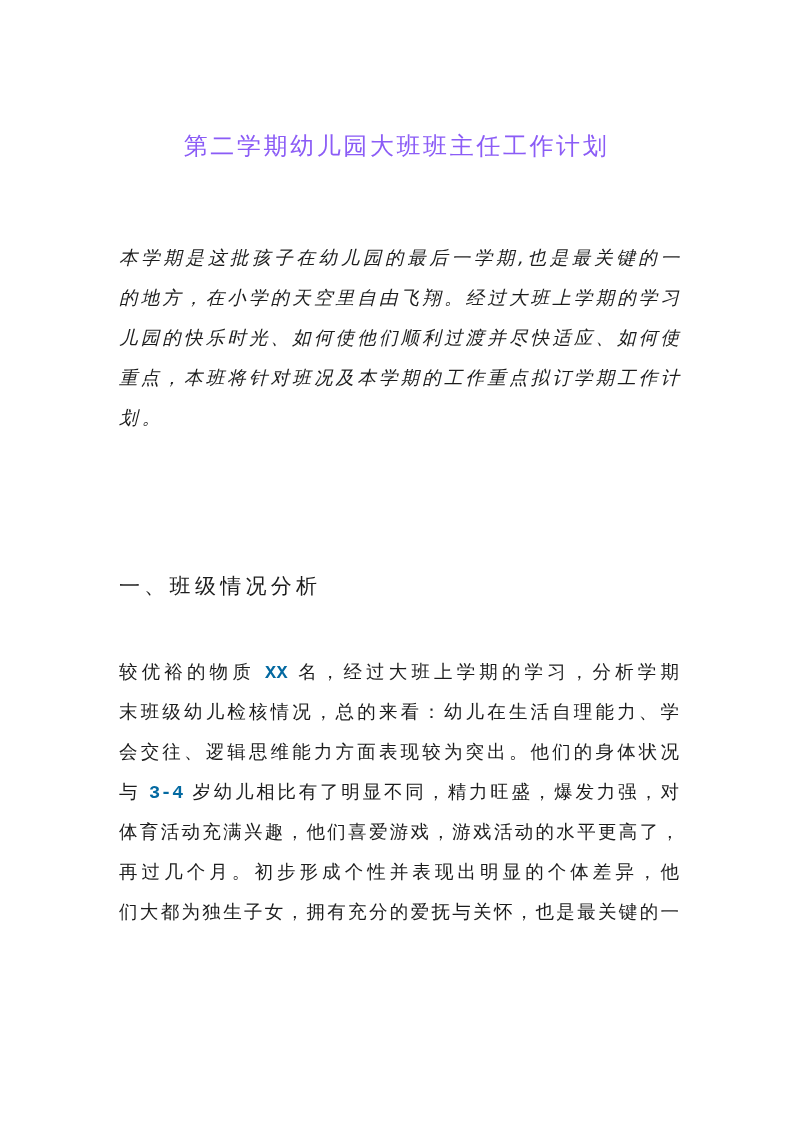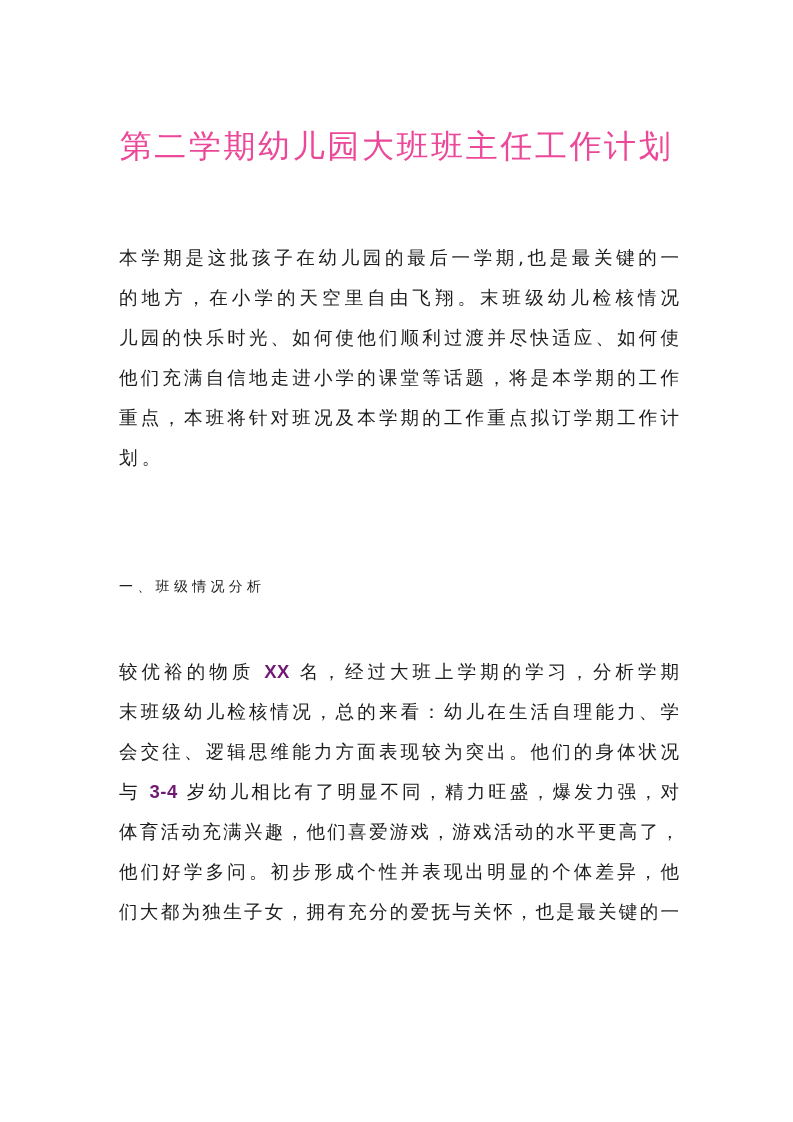--- a/index.html
+++ b/index.html
@@ -22,24 +22,24 @@
       width: 793px;
       height: 1122px;
       background: #ffffff;
     }
     .doc-title {
       position: absolute;
       left: 0;
       top: 126px;
       width: 793px;
       text-align: center;
-      font-size: 32px;
+      font-size: 24px;
       line-height: 40px;
       letter-spacing: 2.6px;
-      color: #ec4899;
+      color: #8b5cf6;
       margin: 0;
       font-weight: normal;
       white-space: nowrap;
     }
     .para {
       position: absolute;
       left: 119px;
       width: 560px;
       margin: 0;
     }
@@ -51,61 +51,60 @@
       letter-spacing: 4.3px;
       white-space: nowrap;
       color: #1c1c1c;
     }
     .line.justify {
       text-align: justify;
       text-align-last: justify;
       letter-spacing: 0;
     }
     .latin {
-      font-family: Liberation Sans, sans-serif;
+      font-family: Liberation Mono, monospace;
       font-weight: bold;
       letter-spacing: 0.5px;
-      color: #701a75;
+      color: #0369a1;
     }
-    #para-intro { top: 238px; }
+    #para-intro { top: 238px; font-style: italic; }
     #section-1-heading {
       position: absolute;
       left: 119px;
       top: 566px;
       margin: 0;
-      font-size: 14px;
+      font-size: 21px;
       line-height: 40px;
       letter-spacing: 4.3px;
       font-weight: normal;
       color: #1c1c1c;
       white-space: nowrap;
     }
     #para-analysis { top: 652px; }
   </style>
 </head>
 <body>
 
 <div class="page">
 
   <h1 class="doc-title">第二学期幼儿园大班班主任工作计划</h1>
 
   <div class="para" id="para-intro">
     <span class="line justify">本学期是这批孩子在幼儿园的最后一学期,也是最关键的一</span>
-    <span class="line justify">的地方，在小学的天空里自由飞翔。末班级幼儿检核情况</span>
+    <span class="line justify">的地方，在小学的天空里自由飞翔。经过大班上学期的学习</span>
     <span class="line justify">儿园的快乐时光、如何使他们顺利过渡并尽快适应、如何使</span>
-    <span class="line justify">他们充满自信地走进小学的课堂等话题，将是本学期的工作</span>
     <span class="line justify">重点，本班将针对班况及本学期的工作重点拟订学期工作计</span>
     <span class="line">划。</span>
   </div>
 
   <h2 id="section-1-heading">一、班级情况分析</h2>
 
   <div class="para" id="para-analysis">
     <span class="line justify"><span>较优裕的物质</span> <span class="latin">XX</span> <span>名，经过大班上学期的学习，分析学期</span></span>
     <span class="line justify">末班级幼儿检核情况，总的来看：幼儿在生活自理能力、学</span>
     <span class="line justify">会交往、逻辑思维能力方面表现较为突出。他们的身体状况</span>
     <span class="line justify"><span>与</span> <span class="latin">3-4</span> <span>岁幼儿相比有了明显不同，精力旺盛，爆发力强，对</span></span>
     <span class="line justify">体育活动充满兴趣，他们喜爱游戏，游戏活动的水平更高了，</span>
-    <span class="line justify">他们好学多问。初步形成个性并表现出明显的个体差异，他</span>
+    <span class="line justify">再过几个月。初步形成个性并表现出明显的个体差异，他</span>
     <span class="line justify">们大都为独生子女，拥有充分的爱抚与关怀，也是最关键的一</span>
   </div>
 
 </div>
 
 </body></html>

